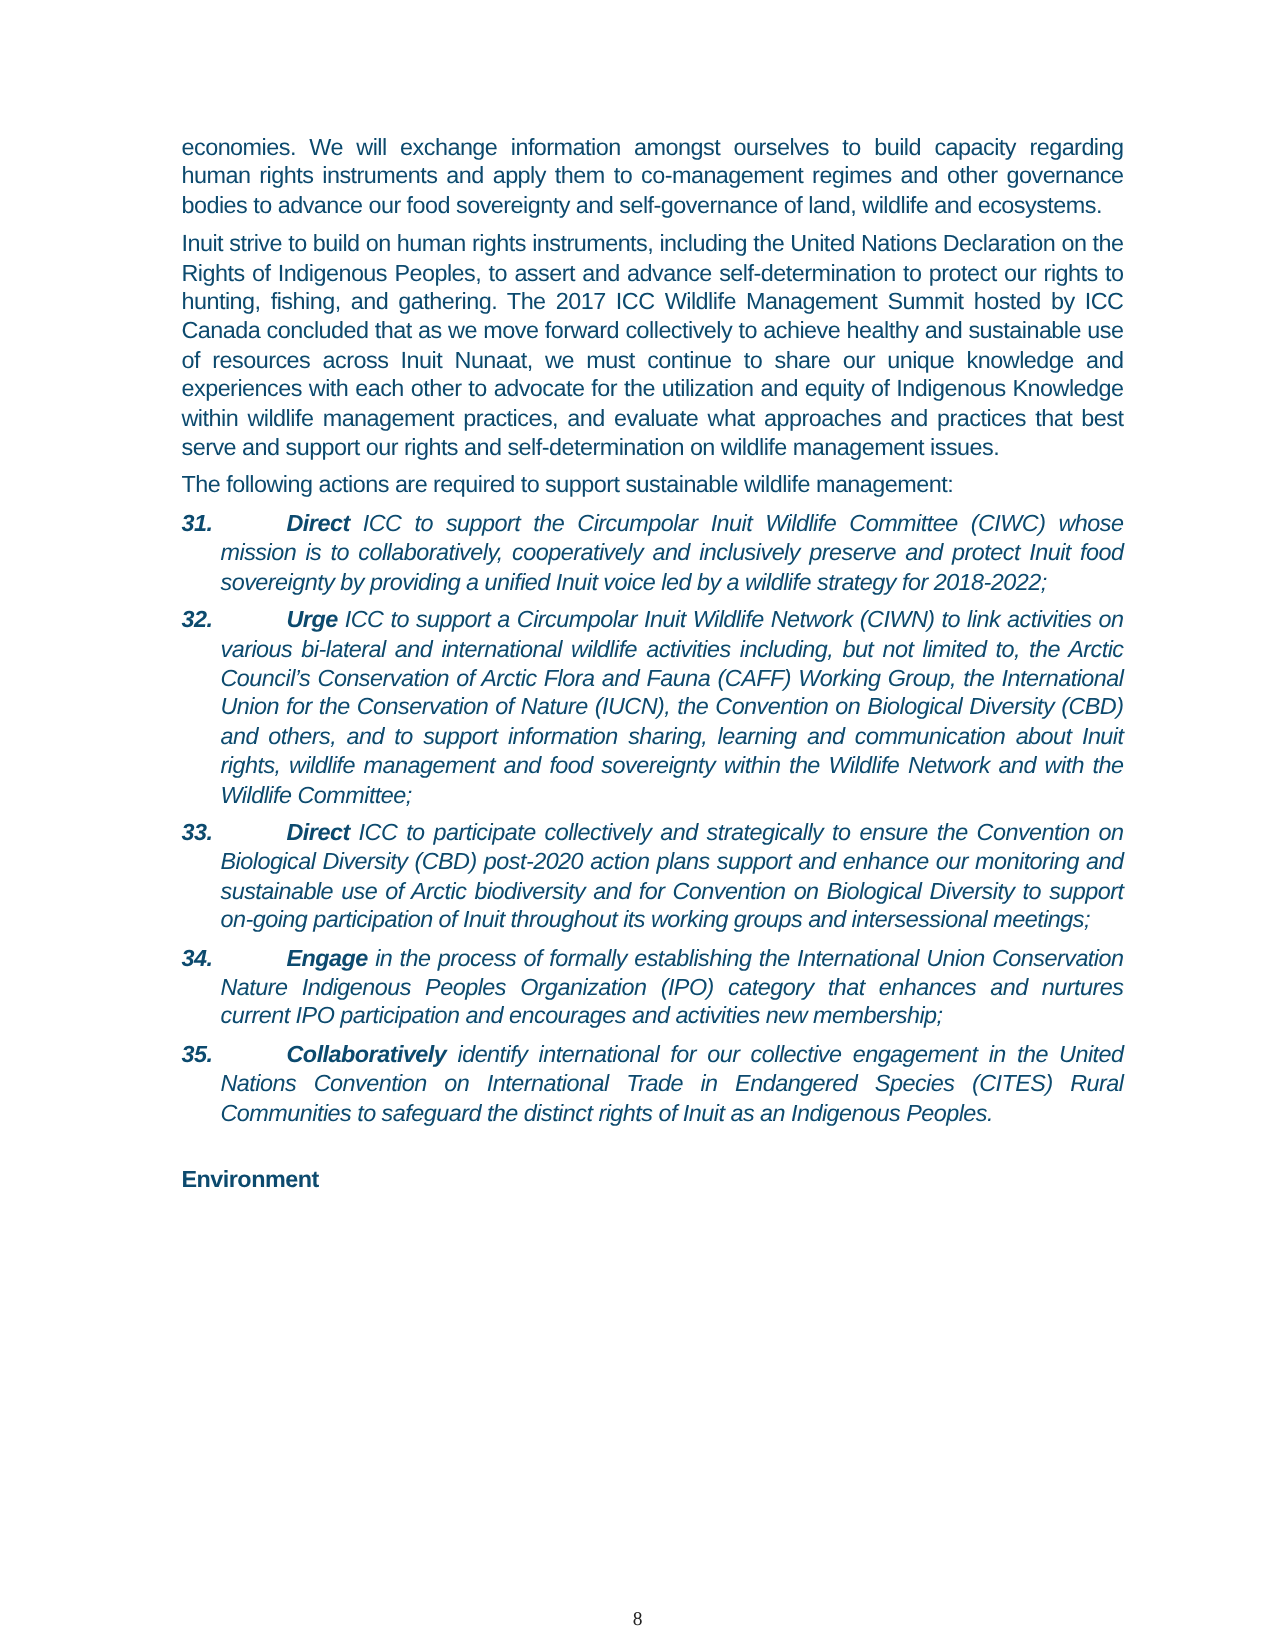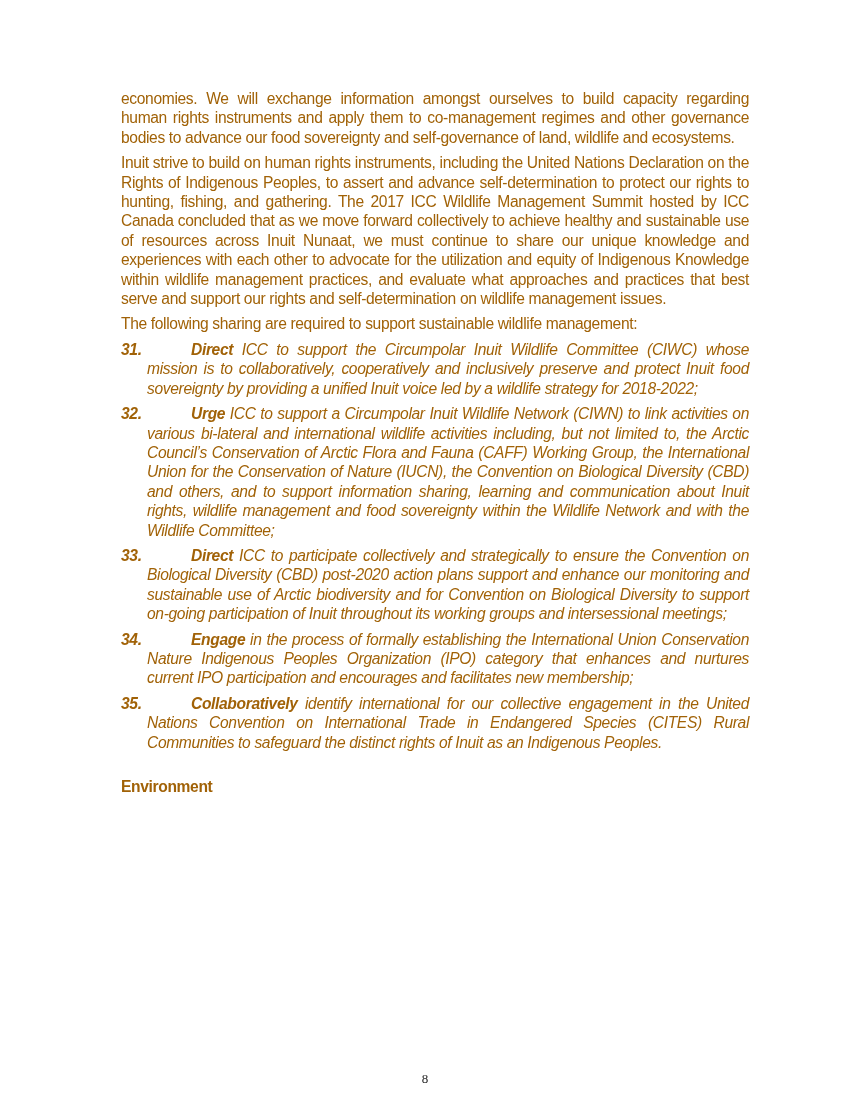--- a/index.html
+++ b/index.html
@@ -1,54 +1,54 @@
 <!DOCTYPE html>
 <html><head>
   <meta charset="utf-8">
   <style>
     html, body { margin: 0; padding: 0; background: #ffffff; }
     body { width: 850px; height: 1100px; position: relative; overflow: hidden; }
     .page {
       position: absolute; left: 121px; top: 89px; width: 628px;
       font-family: "Liberation Sans", sans-serif;
-      font-size: 15.6px; line-height: 19.4px; color: #a16207;
+      font-size: 15.6px; line-height: 19.4px; color: #0c4a6e;
       letter-spacing: -0.35px;
     }
     p { margin: 0; text-align: justify; }
     .para { margin-bottom: 6px; }
     ol { list-style: none; margin: 0; padding: 0; }
     .item { position: relative; padding-left: 26px; margin-bottom: 6px; text-align: justify; font-style: italic; }
     .num { position: absolute; left: 0; top: 0; font-weight: bold; }
     .lead { font-weight: bold; margin-left: 44px; }
     .heading { font-weight: bold; margin-top: 25px; margin-bottom: 6px; }
     .page-number {
       position: absolute; left: 0; width: 850px; top: 1071px; text-align: center;
       font-family: "Liberation Serif", serif; font-size: 13px; color: #222;
     }
   </style>
 </head>
 <body>
 
 <div class="page">
   <p class="para">economies. We will exchange information amongst ourselves to build capacity regarding human rights instruments and apply them to co-management regimes and other governance bodies to advance our food sovereignty and self-governance of land, wildlife and ecosystems.</p>
   <p class="para">Inuit strive to build on human rights instruments, including the United Nations Declaration on the Rights of Indigenous Peoples, to assert and advance self-determination to protect our rights to hunting, fishing, and gathering. The 2017 ICC Wildlife Management Summit hosted by ICC Canada concluded that as we move forward collectively to achieve healthy and sustainable use of resources across Inuit Nunaat, we must continue to share our unique knowledge and experiences with each other to advocate for the utilization and equity of Indigenous Knowledge within wildlife management practices, and evaluate what approaches and practices that best serve and support our rights and self-determination on wildlife management issues.</p>
-  <p class="para">The following sharing are required to support sustainable wildlife management:</p>
+  <p class="para">The following actions are required to support sustainable wildlife management:</p>
 
   <ol>
     <li class="item">
       <span class="num">31.</span><span class="lead">Direct</span><span> ICC to support the Circumpolar Inuit Wildlife Committee (CIWC) whose mission is to collaboratively, cooperatively and inclusively preserve and protect Inuit food sovereignty by providing a unified Inuit voice led by a wildlife strategy for 2018-2022;</span>
     </li>
     <li class="item">
       <span class="num">32.</span><span class="lead">Urge</span><span> ICC to support a Circumpolar Inuit Wildlife Network (CIWN) to link activities on various bi-lateral and international wildlife activities including, but not limited to, the Arctic Council’s Conservation of Arctic Flora and Fauna (CAFF) Working Group, the International Union for the Conservation of Nature (IUCN), the Convention on Biological Diversity (CBD) and others, and to support information sharing, learning and communication about Inuit rights, wildlife management and food sovereignty within the Wildlife Network and with the Wildlife Committee;</span>
     </li>
     <li class="item">
       <span class="num">33.</span><span class="lead">Direct</span><span> ICC to participate collectively and strategically to ensure the Convention on Biological Diversity (CBD) post-2020 action plans support and enhance our monitoring and sustainable use of Arctic biodiversity and for Convention on Biological Diversity to support on-going participation of Inuit throughout its working groups and intersessional meetings;</span>
     </li>
     <li class="item">
-      <span class="num">34.</span><span class="lead">Engage</span><span> in the process of formally establishing the International Union Conservation Nature Indigenous Peoples Organization (IPO) category that enhances and nurtures current IPO participation and encourages and facilitates new membership;</span>
+      <span class="num">34.</span><span class="lead">Engage</span><span> in the process of formally establishing the International Union Conservation Nature Indigenous Peoples Organization (IPO) category that enhances and nurtures current IPO participation and encourages and activities new membership;</span>
     </li>
     <li class="item">
       <span class="num">35.</span><span class="lead">Collaboratively</span><span> identify international for our collective engagement in the United Nations Convention on International Trade in Endangered Species (CITES) Rural Communities to safeguard the distinct rights of Inuit as an Indigenous Peoples.</span>
     </li>
   </ol>
 
   <p class="heading">Environment</p>
 </div>
 
 <div class="page-number">8</div>

